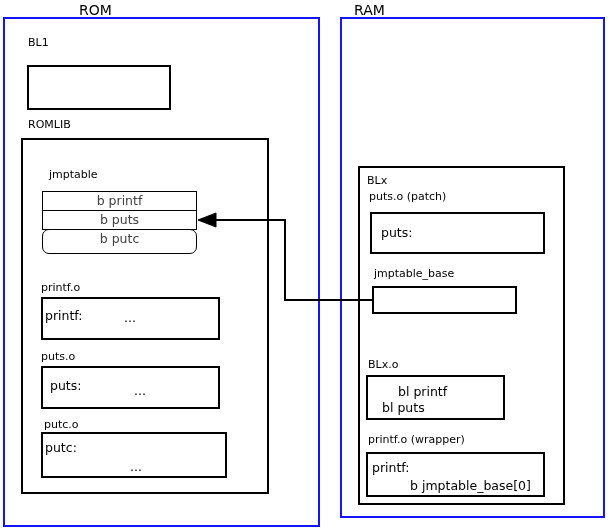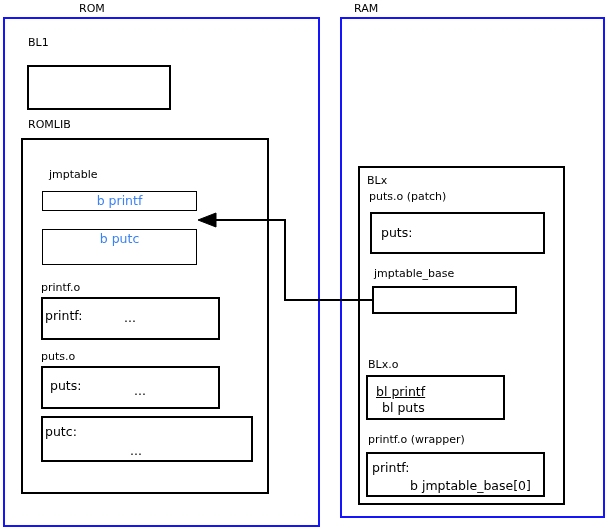--- a/index.html
+++ b/index.html
@@ -25,38 +25,38 @@
     line-height: 1;
   }
   .region {
     position: absolute;
     border: 2px solid #1414ff;
     background: transparent;
     box-sizing: border-box;
   }
   .region-title {
     position: absolute;
-    font-size: 11px;
+    font-size: 14px;
     color: #000000;
     white-space: nowrap;
     line-height: 1;
   }
   .box {
     position: absolute;
     border: 2px solid #000000;
     background: #ffffff;
     box-sizing: border-box;
   }
   .cell {
     position: absolute;
     border: 1.5px solid #000000;
     background: #ffffff;
     box-sizing: border-box;
     font-size: 12.5px;
-    color: #3b82f6;
+    color: #404040;
     text-align: center;
     line-height: 17px;
     white-space: nowrap;
   }
   .txt {
     position: absolute;
     font-size: 12.5px;
     color: #000000;
     white-space: pre;
     line-height: 1;
@@ -81,36 +81,37 @@
   <div class="lbl" style="left:28px; top:37px;">BL1</div>
   <div class="box" style="left:27px; top:65px; width:144px; height:45px;">
     <span class="txt" style="left:8px; top:8px;"></span>
   </div>
 
   <div class="lbl" style="left:28px; top:119px;">ROMLIB</div>
   <div class="box" style="left:21px; top:138px; width:248px; height:356px;"></div>
 
   <div class="lbl" style="left:49px; top:169px;">jmptable</div>
   <div class="cell" style="left:42px; top:191px; width:155px; height:20px;">b printf</div>
-  <div class="cell" style="left:42px; top:229px; width:155px; height:36px;">b putc</div>
+  <div class="cell" style="left:42px; top:210px; width:155px; height:20px;">b puts</div>
+  <div class="cell" style="left:42px; top:229px; width:155px; height:25px;border-radius:7px;">b putc</div>
 
   <div class="lbl" style="left:41px; top:282px;">printf.o</div>
   <div class="box" style="left:41px; top:297px; width:179px; height:43px;">
     <span class="txt" style="left:2px; top:11px;">printf:</span>
     <span class="txt" style="left:81px; top:13px;">...</span>
   </div>
 
   <div class="lbl" style="left:41px; top:351px;">puts.o</div>
   <div class="box" style="left:41px; top:366px; width:179px; height:43px;">
     <span class="txt" style="left:7px; top:12px;">puts:</span>
     <span class="txt" style="left:91px; top:17px;">...</span>
   </div>
 
   <div class="lbl" style="left:44px; top:419px;">putc.o</div>
-  <div class="box" style="left:41px; top:416px; width:212px; height:46px;">
+  <div class="box" style="left:41px; top:432px; width:186px; height:46px;">
     <span class="txt" style="left:2px; top:8px;">putc:</span>
     <span class="txt" style="left:87px; top:27px;">...</span>
   </div>
 
   <div class="region-title" style="left:354px; top:3px;">RAM</div>
   <div class="region" style="left:340px; top:17px; width:265px; height:501px;"></div>
 
   <div class="box" style="left:358px; top:166px; width:207px; height:339px;"></div>
   <div class="lbl" style="left:367px; top:175px;">BLx</div>
 
@@ -119,21 +120,21 @@
     <span class="txt" style="left:9px; top:13px;">puts:</span>
   </div>
 
   <div class="lbl" style="left:374px; top:268px;">jmptable_base</div>
   <div class="box" style="left:372px; top:286px; width:145px; height:28px;">
     <span class="txt" style="left:6px; top:7px;"></span>
   </div>
 
   <div class="lbl" style="left:368px; top:359px;">BLx.o</div>
   <div class="box" style="left:366px; top:375px; width:139px; height:45px;">
-    <span class="txt" style="left:8px; top:9px;text-decoration:underline;">bl printf</span>
+    <span class="txt" style="left:30px; top:9px;">bl printf</span>
     <span class="txt" style="left:14px; top:25px;">bl puts</span>
   </div>
 
   <div class="lbl" style="left:368px; top:434px;text-align:center;">printf.o (wrapper)</div>
   <div class="box" style="left:366px; top:452px; width:179px; height:45px;">
     <span class="txt" style="left:4px; top:8px;">printf:</span>
     <span class="txt" style="left:42px; top:26px;">b jmptable_base[0]</span>
   </div>
 
   <svg class="conn" width="613" height="530" viewBox="0 0 613 530">

